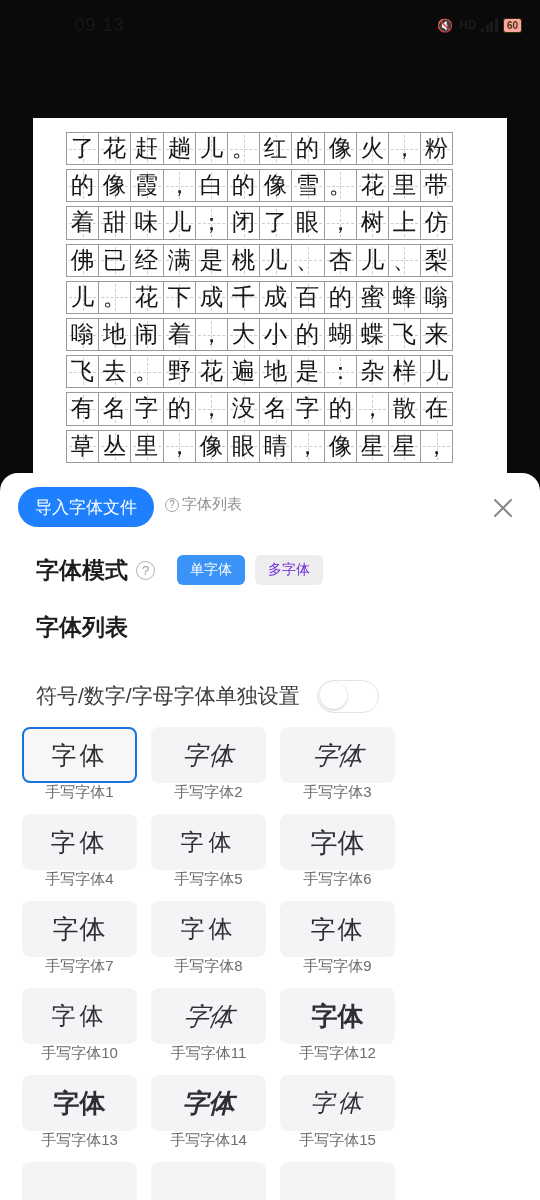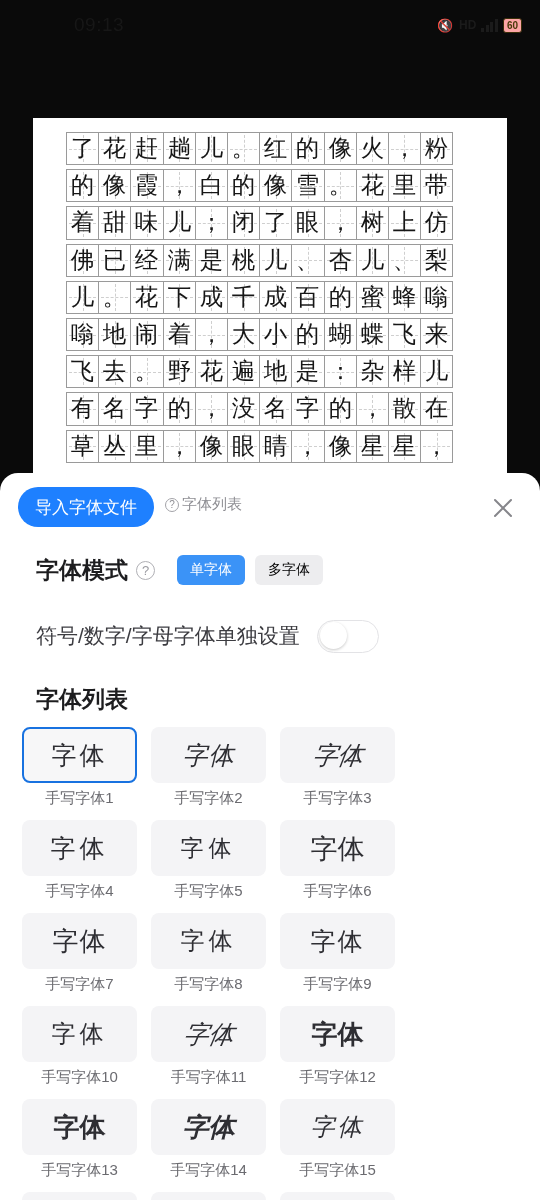--- a/index.html
+++ b/index.html
@@ -88,21 +88,21 @@
   .row { display: flex; align-items: center; padding: 0 36px; }
   .row-mode { height: 50px; margin-top: 6px; }
   .sec-title { font-size: 23px; color: #1d1d1f; font-weight: bold; }
   .q-mark-lg { width: 19px; height: 19px; border: 1.4px solid #b0b0b5; border-radius: 50%;
     font-size: 13px; display: flex; align-items: center; justify-content: center;
     color: #9a9aa0; margin-left: 8px; }
   .chips { display: flex; gap: 10px; margin-left: 22px; }
   .chip { height: 30px; border-radius: 6px; padding: 0 13px;
     display: flex; align-items: center; font-size: 14px; }
   .chip.on { background: #3B93F7; color: #fff; }
-  .chip.off { background: #ededef; color: #000000; }
+  .chip.off { background: #ededef; color: #6d28d9; }
 
   .row-toggle { height: 62px; margin-top: 10px; }
   .toggle-label { font-size: 21px; color: #3c3c41; }
   .switch { width: 62px; height: 33px; border-radius: 17px;
     background: #fff; border: 1.5px solid #e3e3e6; margin-left: 17px;
     position: relative; }
   .switch .knob { position: absolute; left: 2px; top: 1.5px;
     width: 27px; height: 27px; border-radius: 50%; background: #fff;
     box-shadow: 0 1px 3px rgba(0,0,0,.22); }
 
@@ -127,21 +127,21 @@
   .fs6 { font-family:"DejaVu Sans",sans-serif; font-size:27px; letter-spacing:0; }
   .fs7 { font-family:"Liberation Sans",sans-serif; font-size:26px; letter-spacing:1px; }
   .fs8 { font-family:"DejaVu Serif",serif; letter-spacing:4px; font-size:24px; }
   .fs9 { font-family:"Liberation Serif",serif; letter-spacing:2px; }
   .fs10{ font-family:"DejaVu Sans",sans-serif; letter-spacing:4px; font-size:24px; }
   .fs11{ font-family:"DejaVu Serif",serif; font-style:italic; transform: skewX(-10deg); }
   .fs12{ font-family:"DejaVu Sans",sans-serif; font-weight:bold; font-size:26px; }
   .fs13{ font-family:"DejaVu Serif",serif; font-weight:bold; font-size:26px; }
   .fs14{ font-family:"DejaVu Serif",serif; font-weight:bold; font-style:italic; font-size:26px; }
   .fs15{ font-family:"Liberation Serif",serif; font-style:italic; letter-spacing:3px; font-size:24px; }
-  .font-name { text-align: center; font-size: 15px; color: #6b6b70; margin-top: 6px; }
+  .font-name { text-align: center; font-size: 15px; color: #6b6b70; }
 </style>
 </head>
 <body>
 
 <div class="screen">
 
   <div class="statusbar">
     <div class="sb-time">09:13</div>
     <div class="sb-right">
       <span class="sb-mute">🔇</span>
@@ -522,31 +522,31 @@
 
     <div class="row row-mode">
       <span class="sec-title">字体模式</span>
       <span class="q-mark-lg">?</span>
       <div class="chips">
         <div class="chip on">单字体</div>
         <div class="chip off">多字体</div>
       </div>
     </div>
 
+    <div class="row row-listtitle">
+      <span class="sec-title">字体列表</span>
+    </div>
+
     <div class="row row-toggle">
       <span class="toggle-label">符号/数字/字母字体单独设置</span>
       <div class="switch">
         <div class="knob"></div>
       </div>
     </div>
 
-    <div class="row row-listtitle">
-      <span class="sec-title">字体列表</span>
-    </div>
-
     <div class="font-grid" id="font-grid">
         <div class="font-item">
           <div class="font-card selected">
             <div class="font-sample fs1">字体</div>
           </div>
           <div class="font-name">手写字体1</div>
         </div>
         <div class="font-item">
           <div class="font-card">
             <div class="font-sample fs2">字体</div>

